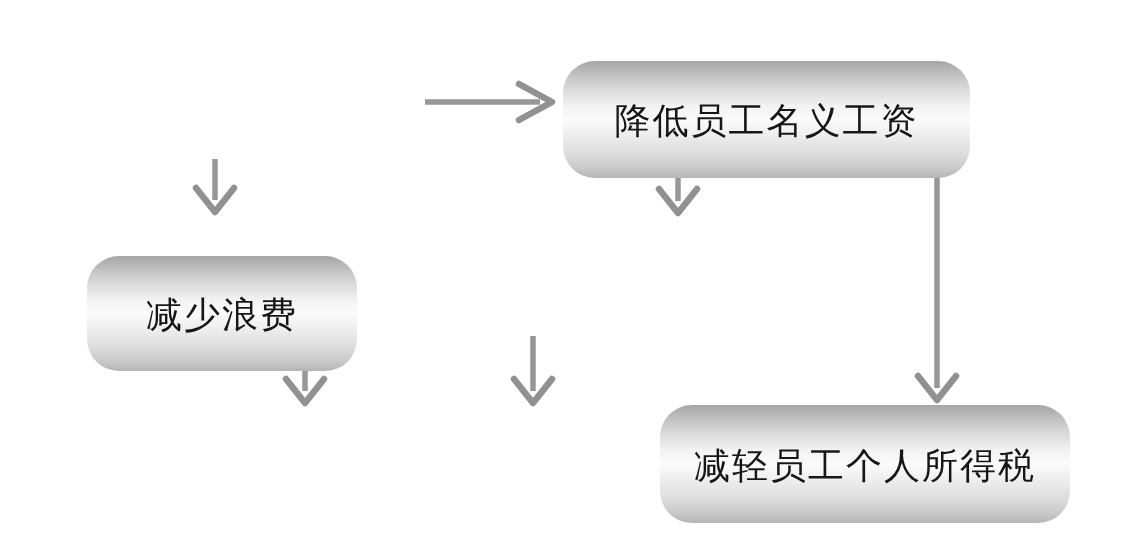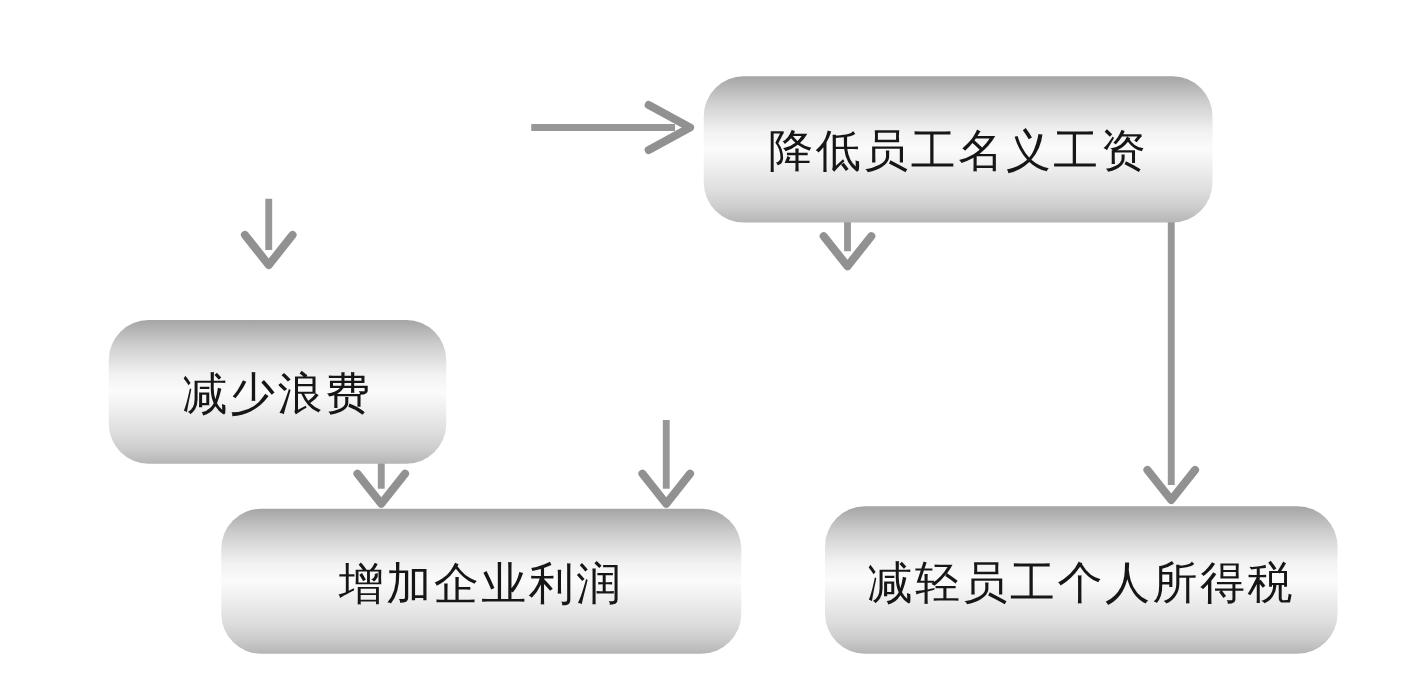--- a/index.html
+++ b/index.html
@@ -100,17 +100,16 @@
       <polyline class="edge-head" points="514,379 533,403 552,379"></polyline>
     </g>
   </svg>
 
 
   <div class="node node-2">降低员工名义工资</div>
 
   <div class="node node-3">减少浪费</div>
 
 
-  <div class="node node-5">增加企业利润</div>
 
   <div class="node node-6">减轻员工个人所得税</div>
 
 </div>
 
 </body></html>

